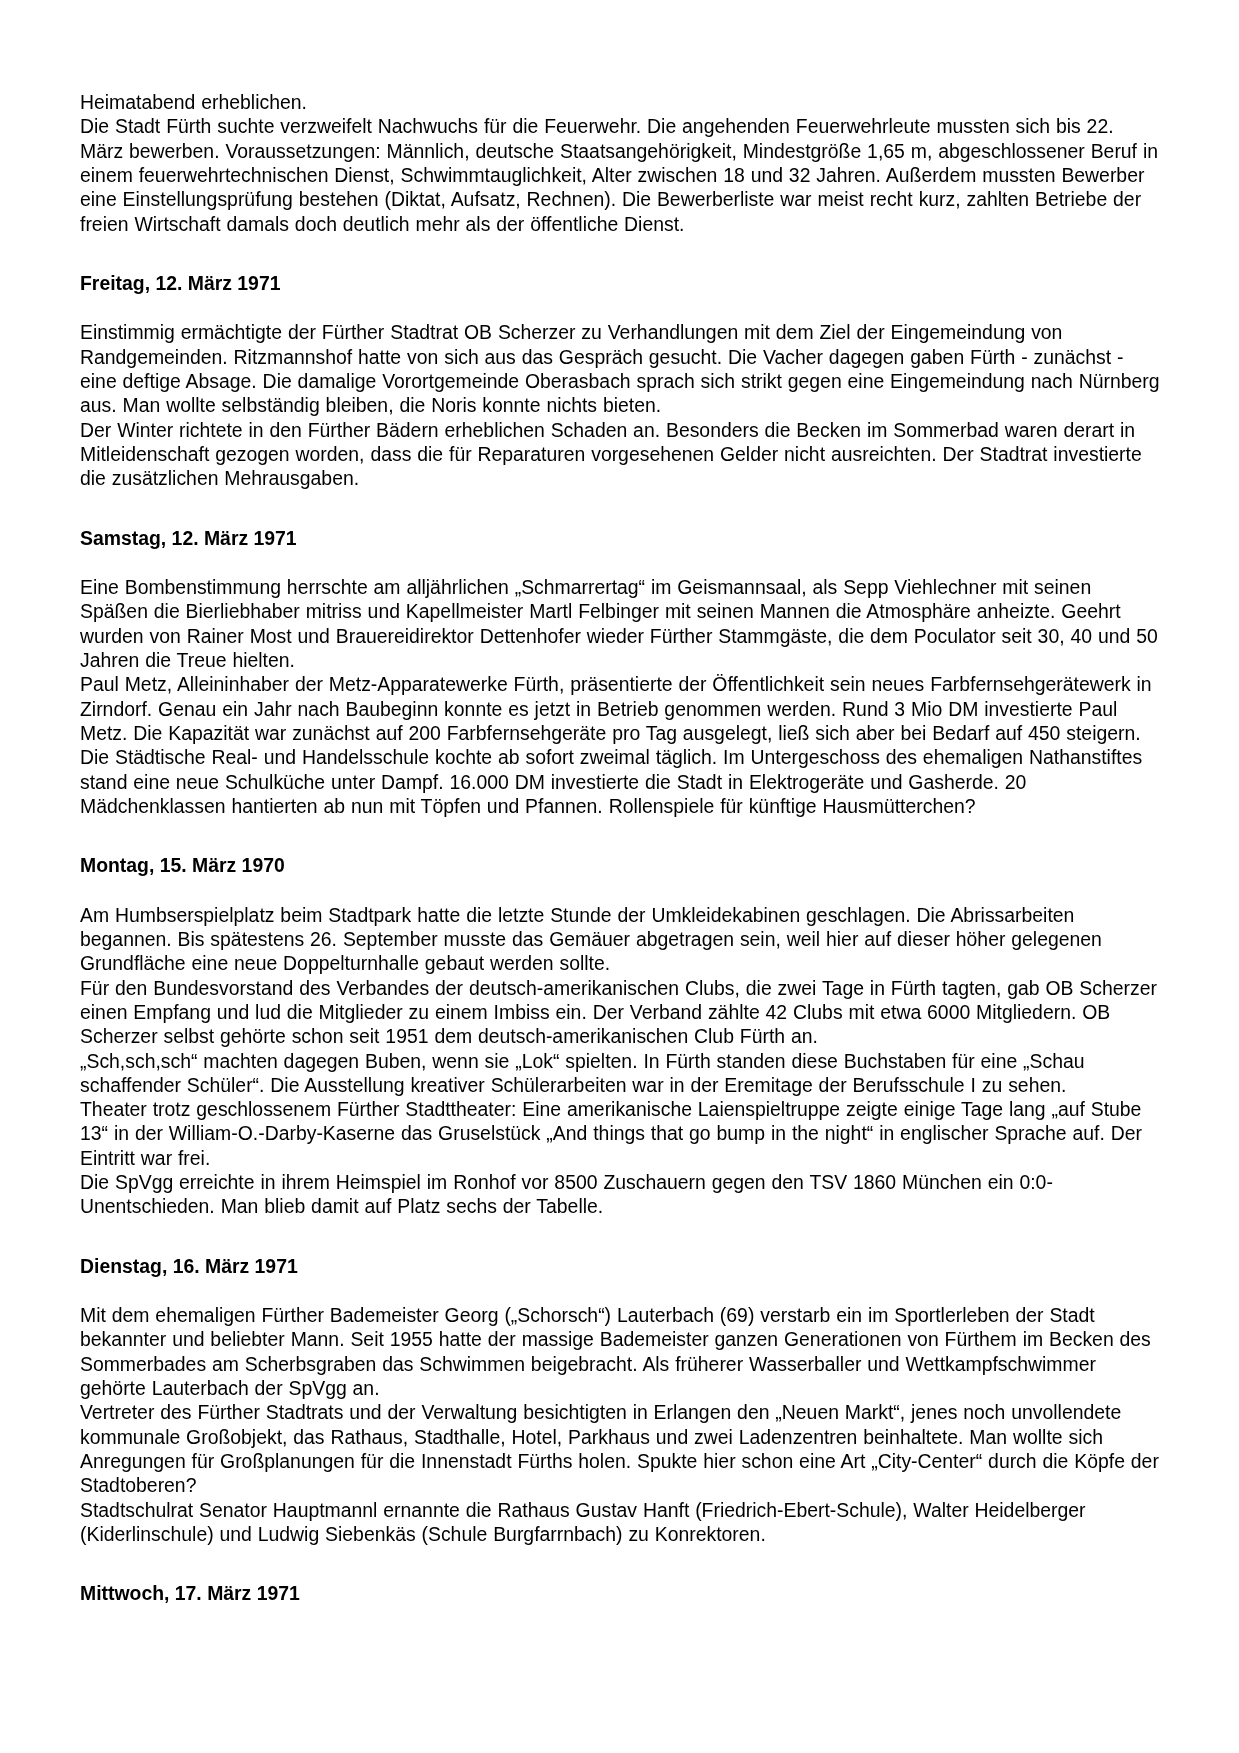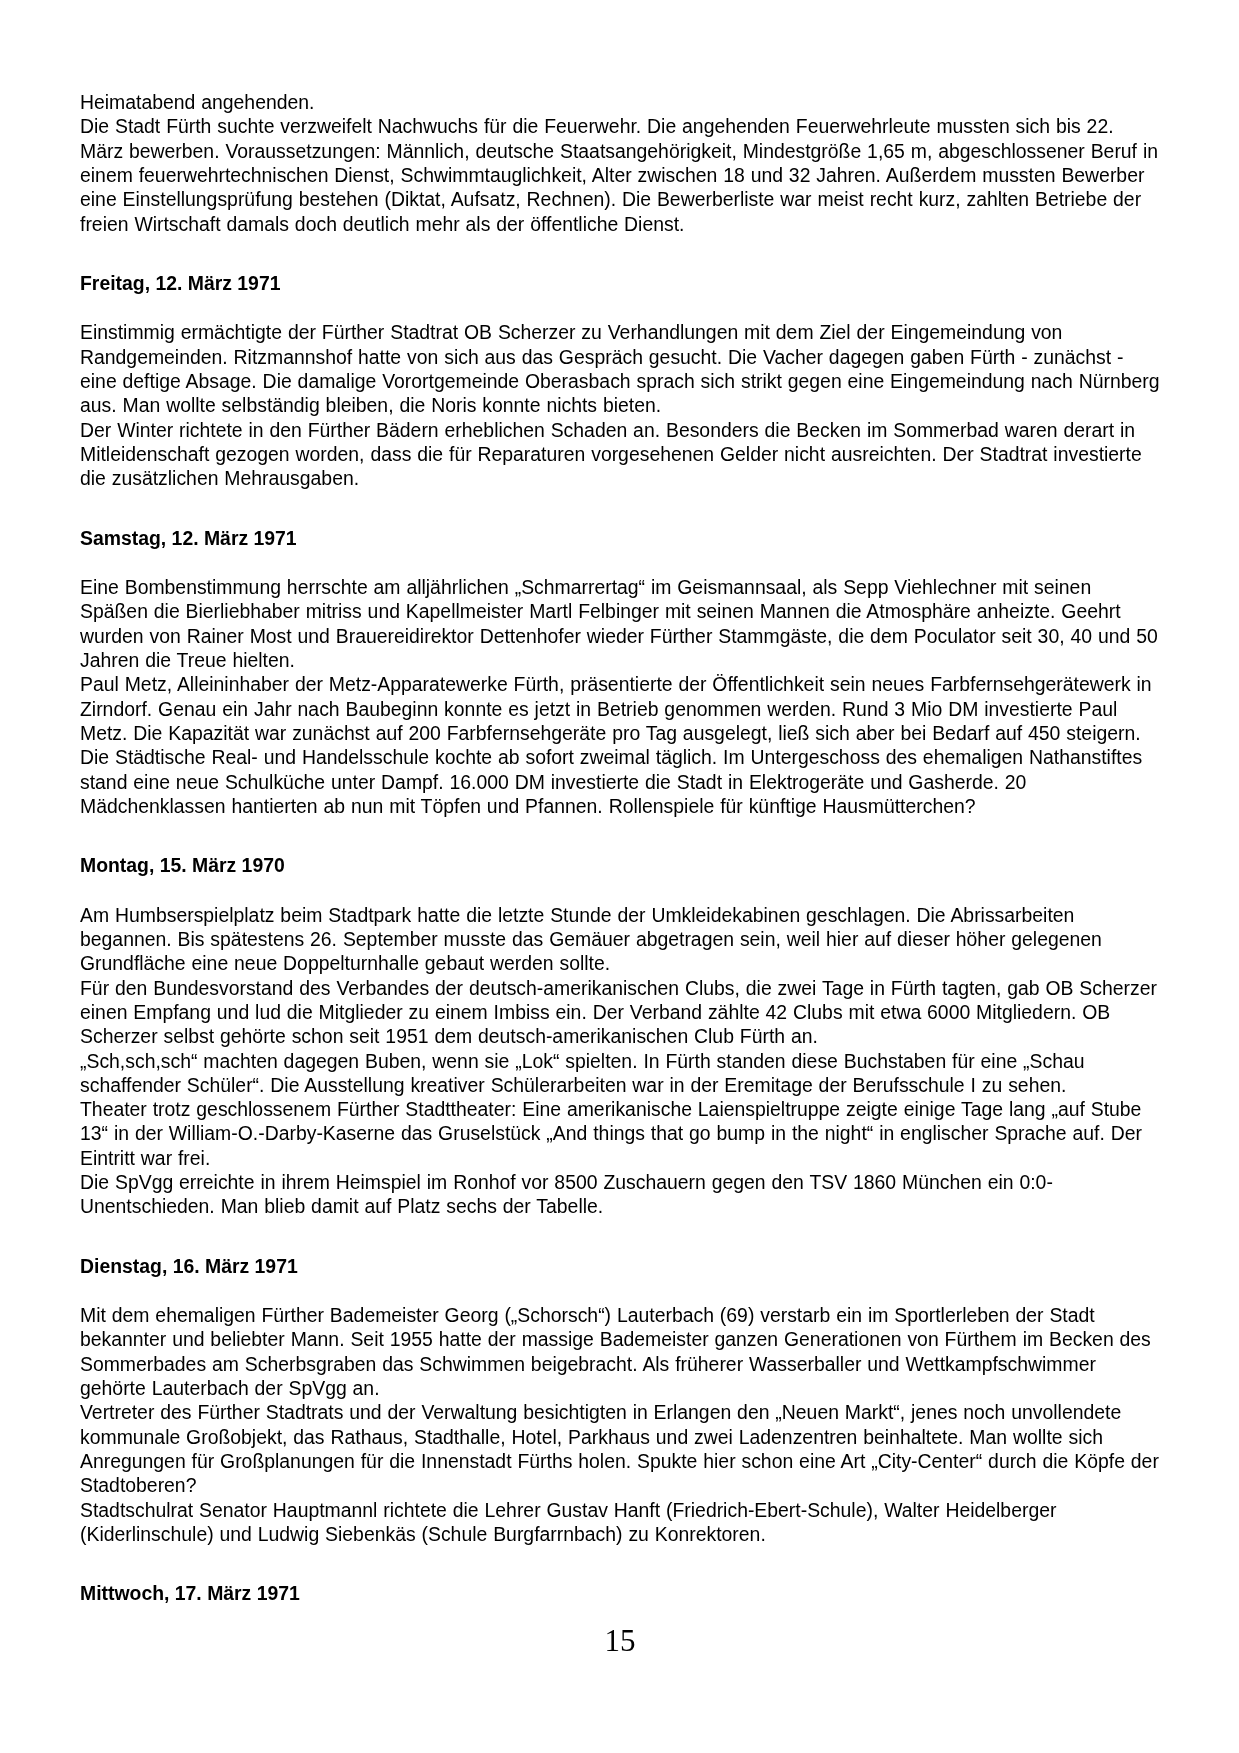--- a/index.html
+++ b/index.html
@@ -45,21 +45,21 @@
     line-height: 31px;
     font-weight: normal;
   }
 </style>
 </head>
 <body>
 
 <div class="page">
 
   <div class="block">
-    <p class="entry">Heimatabend angehenden.</p>
+    <p class="entry">Heimatabend erheblichen.</p>
     <p class="entry">Die Stadt Fürth suchte verzweifelt Nachwuchs für die Feuerwehr. Die angehenden Feuerwehrleute mussten sich bis 22. März bewerben. Voraussetzungen: Männlich, deutsche Staatsangehörigkeit, Mindestgröße 1,65 m, abgeschlossener Beruf in einem feuerwehrtechnischen Dienst, Schwimmtauglichkeit, Alter zwischen 18 und 32 Jahren. Außerdem mussten Bewerber eine Einstellungsprüfung bestehen (Diktat, Aufsatz, Rechnen). Die Bewerberliste war meist recht kurz, zahlten Betriebe der freien Wirtschaft damals doch deutlich mehr als der öffentliche Dienst.</p>
   </div>
 
   <h2 class="date-heading">Freitag, 12. März 1971</h2>
   <div class="block">
     <p class="entry">Einstimmig ermächtigte der Fürther Stadtrat OB Scherzer zu Verhandlungen mit dem Ziel der Eingemeindung von Randgemeinden. Ritzmannshof hatte von sich aus das Gespräch gesucht. Die Vacher dagegen gaben Fürth - zunächst - eine deftige Absage. Die damalige Vorortgemeinde Oberasbach sprach sich strikt gegen eine Eingemeindung nach Nürnberg aus. Man wollte selbständig bleiben, die Noris konnte nichts bieten.</p>
     <p class="entry">Der Winter richtete in den Fürther Bädern erheblichen Schaden an. Besonders die Becken im Sommerbad waren derart in Mitleidenschaft gezogen worden, dass die für Reparaturen vorgesehenen Gelder nicht ausreichten. Der Stadtrat investierte die zusätzlichen Mehrausgaben.</p>
   </div>
 
   <h2 class="date-heading">Samstag, 12. März 1971</h2>
@@ -75,22 +75,19 @@
     <p class="entry">Für den Bundesvorstand des Verbandes der deutsch-amerikanischen Clubs, die zwei Tage in Fürth tagten, gab OB Scherzer einen Empfang und lud die Mitglieder zu einem Imbiss ein. Der Verband zählte 42 Clubs mit etwa 6000 Mitgliedern. OB Scherzer selbst gehörte schon seit 1951 dem deutsch-amerikanischen Club Fürth an.</p>
     <p class="entry">„Sch,sch,sch“ machten dagegen Buben, wenn sie „Lok“ spielten. In Fürth standen diese Buchstaben für eine „Schau schaffender Schüler“. Die Ausstellung kreativer Schülerarbeiten war in der Eremitage der Berufsschule I zu sehen.</p>
     <p class="entry">Theater trotz geschlossenem Fürther Stadttheater: Eine amerikanische Laienspieltruppe zeigte einige Tage lang „auf Stube 13“ in der William-O.-Darby-Kaserne das Gruselstück „And things that go bump in the night“ in englischer Sprache auf. Der Eintritt war frei.</p>
     <p class="entry">Die SpVgg erreichte in ihrem Heimspiel im Ronhof vor 8500 Zuschauern gegen den TSV 1860 München ein 0:0-Unentschieden. Man blieb damit auf Platz sechs der Tabelle.</p>
   </div>
 
   <h2 class="date-heading">Dienstag, 16. März 1971</h2>
   <div class="block">
     <p class="entry">Mit dem ehemaligen Fürther Bademeister Georg („Schorsch“) Lauterbach (69) verstarb ein im Sportlerleben der Stadt bekannter und beliebter Mann. Seit 1955 hatte der massige Bademeister ganzen Generationen von Fürthem im Becken des Sommerbades am Scherbsgraben das Schwimmen beigebracht. Als früherer Wasserballer und Wettkampfschwimmer gehörte Lauterbach der SpVgg an.</p>
     <p class="entry">Vertreter des Fürther Stadtrats und der Verwaltung besichtigten in Erlangen den „Neuen Markt“, jenes noch unvollendete kommunale Großobjekt, das Rathaus, Stadthalle, Hotel, Parkhaus und zwei Ladenzentren beinhaltete. Man wollte sich Anregungen für Großplanungen für die Innenstadt Fürths holen. Spukte hier schon eine Art „City-Center“ durch die Köpfe der Stadtoberen?</p>
-    <p class="entry">Stadtschulrat Senator Hauptmannl richtete die Lehrer Gustav Hanft (Friedrich-Ebert-Schule), Walter Heidelberger (Kiderlinschule) und Ludwig Siebenkäs (Schule Burgfarrnbach) zu Konrektoren.</p>
+    <p class="entry">Stadtschulrat Senator Hauptmannl ernannte die Rathaus Gustav Hanft (Friedrich-Ebert-Schule), Walter Heidelberger (Kiderlinschule) und Ludwig Siebenkäs (Schule Burgfarrnbach) zu Konrektoren.</p>
   </div>
 
   <h2 class="date-heading">Mittwoch, 17. März 1971</h2>
 
-  <div class="footer">
-    <span class="page-number">15</span>
-  </div>
 
 </div>
 
 </body></html>

